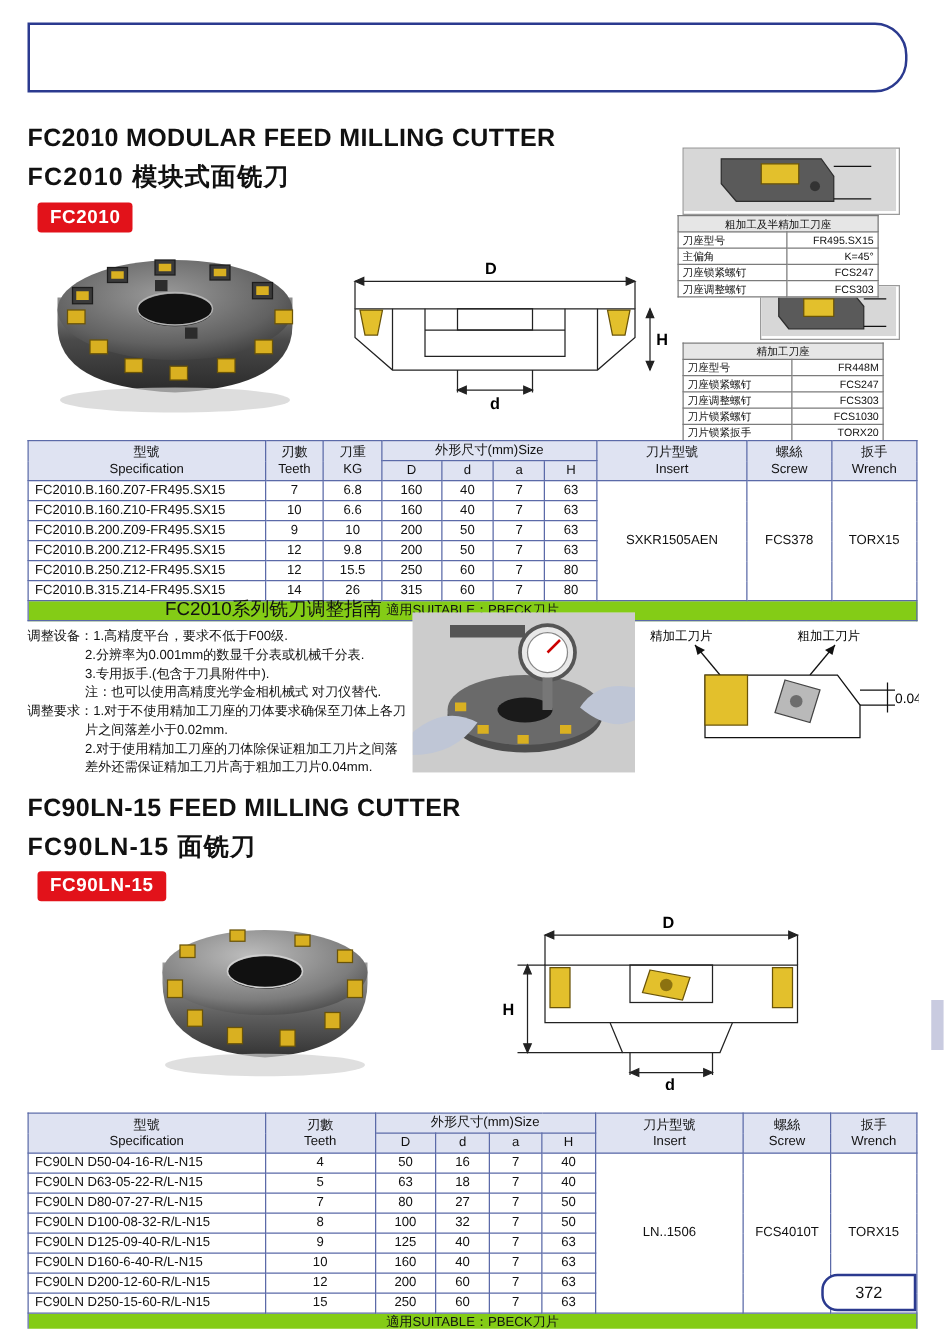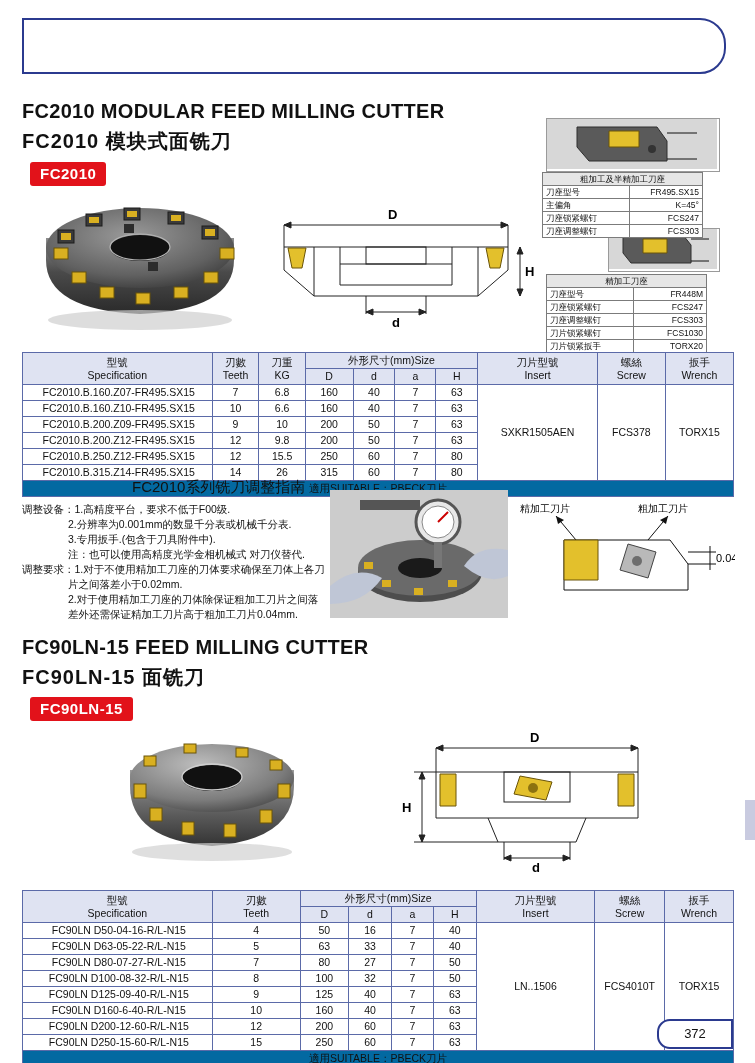--- a/index.html
+++ b/index.html
@@ -42,22 +42,22 @@
     background:#fff;
   }
   table.spec th, table.spec td{
     border:1px solid #5b6aa8;
     text-align:center;
     padding:1px 2px;
     line-height:13px;
     color:#111;
   }
   table.spec th{background:#dfe3f2;font-weight:normal;}
-  table.spec td.left{text-align:center;padding-left:5px;}
-  .suit{background:#0369a1;text-align:left;padding-left:6px;}
+  table.spec td.left{text-align:left;padding-left:5px;}
+  .suit{background:#84cc16;text-align:left;padding-left:6px;}
 
   
   table.mini{
     position:absolute;border-collapse:collapse;font-size:8.5px;background:#fff;
   }
   table.mini td{
     border:1px solid #7b7b7b;padding:0px 3px;height:12px;line-height:12px;color:#111;
   }
   table.mini td.hd{background:#e6e6e6;text-align:center;}
   table.mini td.k{width:80px;}
@@ -533,21 +533,21 @@
         <td>7</td>
         <td>40</td>
         <td rowspan="8">LN..1506</td>
         <td rowspan="8">FCS4010T</td>
         <td rowspan="8">TORX15</td>
       </tr>
       <tr>
         <td class="left">FC90LN D63-05-22-R/L-N15</td>
         <td>5</td>
         <td>63</td>
-        <td>33</td>
+        <td>18</td>
         <td>7</td>
         <td>40</td>
       </tr>
       <tr>
         <td class="left">FC90LN D80-07-27-R/L-N15</td>
         <td>7</td>
         <td>80</td>
         <td>27</td>
         <td>7</td>
         <td>50</td>

